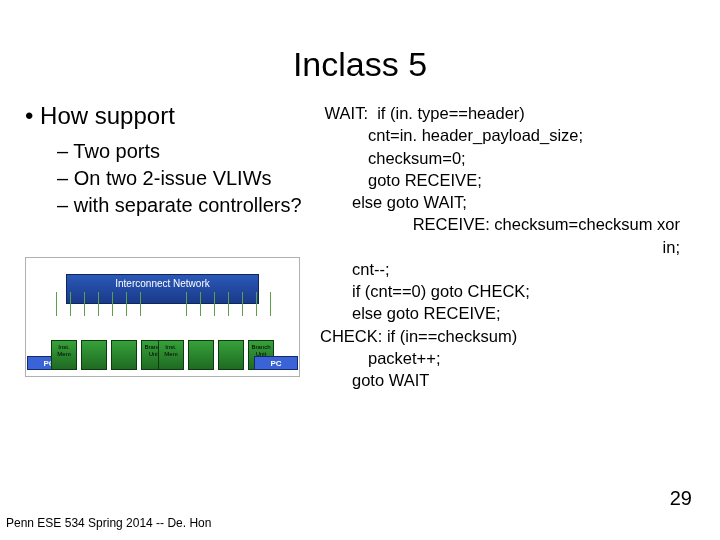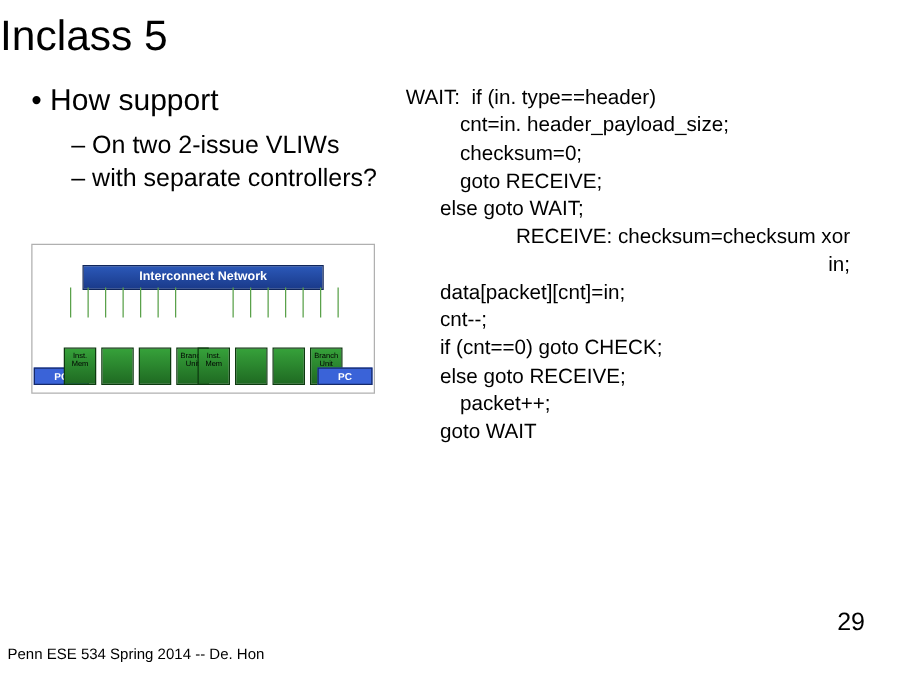--- a/index.html
+++ b/index.html
@@ -6,23 +6,25 @@
   body {
     width: 720px;
     height: 540px;
     background: #fff;
     font-family: Arial, Helvetica, sans-serif;
     color: #000;
     position: relative;
     overflow: hidden;
   }
   .title {
+    text-align: center;
     font-size: 34px;
     padding-top: 10px;
     font-weight: 400;
+    margin-top: 35px;
   }
   .content {
     display: flex;
     flex-direction: row;
     margin-top: 18px;
   }
   .left {
     width: 320px;
     padding-left: 25px;
   }
@@ -67,25 +69,25 @@
     width: 275px;
     height: 120px;
     margin-top: 40px;
     border: 1px solid #b0b0b0;
     position: relative;
     background: #fff;
   }
   .intercon {
     position: absolute;
     top: 16px; left: 40px; right: 40px;
-    height: 20px;
+    height: 30px;
     background: linear-gradient(#2b58b8,#1a3a8a);
     color: #fff;
     font-size: 10px;
-    font-weight: bold;
+    font-weight: normal;
     text-align: center;
     line-height: 18px;
     border: 1px solid #10265a;
   }
   .unit {
     position: absolute;
     bottom: 6px;
     width: 170px;
     height: 68px;
   }
@@ -135,20 +137,21 @@
 </style>
 </head>
 <body>
 
 <div class="title">Inclass 5</div>
 
 <div class="content">
 
   <div class="left">
     <div class="bullet-main">How support</div>
+    <div class="sub">Two ports</div>
     <div class="sub">On  two 2-issue VLIWs</div>
     <div class="sub">with separate controllers?</div>
 
     <div class="diagram">
       <div class="intercon">Interconnect Network</div>
       <div class="wires">
         <span style="left:30px"></span>
           <span style="left:44px"></span>
           <span style="left:58px"></span>
         <span style="left:72px"></span>
@@ -181,24 +184,24 @@
   </div>
 
   <div class="right">
     <div class="code-line"> WAIT:  if (in. type==header)</div>
     <div class="code-line indent2">cnt=in. header_payload_size;</div>
     <div class="code-line indent2">checksum=0;</div>
     <div class="code-line indent2">goto RECEIVE;</div>
     <div class="code-line indent3">else goto WAIT;</div>
     <div class="code-line indent1">RECEIVE: checksum=checksum xor</div>
     <div class="code-line indent1">in;</div>
-    <div class="code-line indent3">data[packet][cnt]=in;</div>
     <div class="code-line indent3">cnt--;</div>
     <div class="code-line indent3">if (cnt==0) goto CHECK;</div>
     <div class="code-line indent3">else goto RECEIVE;</div>
+    <div class="code-line">CHECK: if (in==checksum)</div>
     <div class="code-line indent2">packet++;</div>
     <div class="code-line indent3">goto WAIT</div>
   </div>
 
 </div>
 
 <div class="slidenum">29</div>
 <div class="footer">Penn ESE 534 Spring 2014 -- De. Hon</div>
 
 </body></html>

